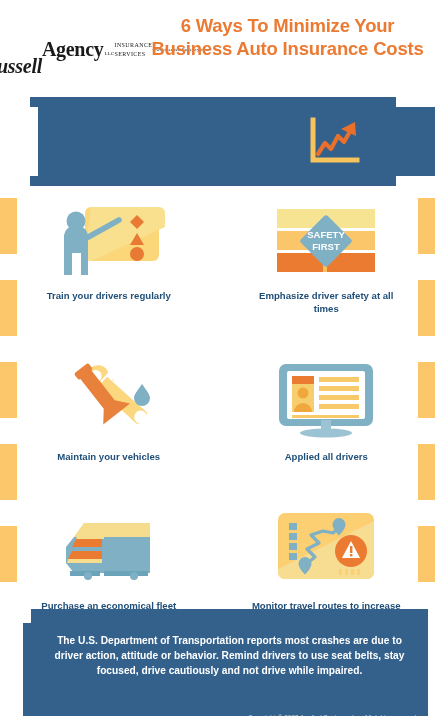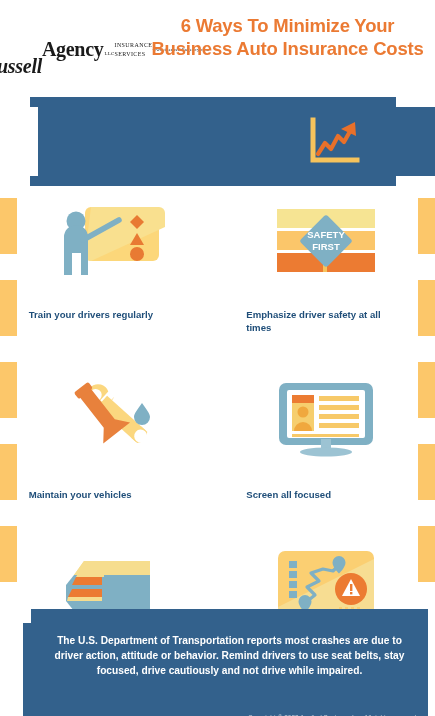--- a/index.html
+++ b/index.html
@@ -188,22 +188,22 @@
     display: flex;
     flex-direction: column;
     align-items: center;
   }
   .cell-art {
     height: 88px;
     display: flex;
     align-items: center;
   }
   .cell-label {
-    margin-top: 25px;
-    text-align: left;
+    margin-top: 6px;
+    text-align: center;
     color: #1f4e79;
     font-size: 9.6px;
     font-weight: bold;
     line-height: 12.5px;
     width: 160px;
   }
   .row-gap { height: 42px; }
 
   
   .banner-bottom {
@@ -379,21 +379,21 @@
             <rect x="21" y="26" width="22" height="28" fill="#f6ce6e"></rect>
             <circle cx="32" cy="35" r="5.5" fill="#f0a83e"></circle>
             <path d="M23 54 a9 9 0 0 1 18 0 Z" fill="#f0a83e"></path>
             <rect x="48" y="19" width="40" height="5" fill="#f7c968"></rect>
             <rect x="48" y="28" width="40" height="5" fill="#f7c968"></rect>
             <rect x="48" y="37" width="40" height="5" fill="#f7c968"></rect>
             <rect x="48" y="46" width="40" height="5" fill="#f7c968"></rect>
             <rect x="21" y="57" width="67" height="3" fill="#f7c968"></rect>
           </svg>
         </div>
-        <div class="cell-label">Screen all focused</div>
+        <div class="cell-label">Applied all drivers</div>
       </div>
     </div>
 
     <div class="row-gap"></div>
 
     <div class="grid-row">
 
       <div class="cell">
         <div class="cell-art">
           <svg width="110" height="86" viewBox="0 0 110 86">

